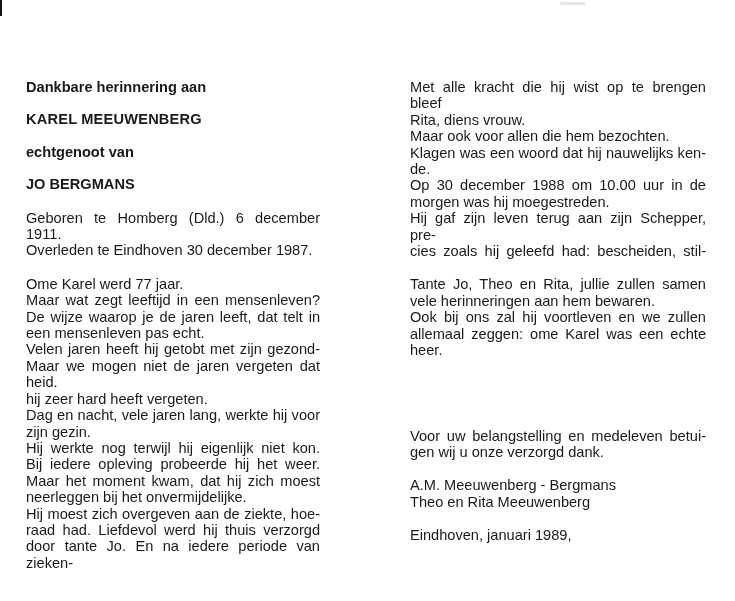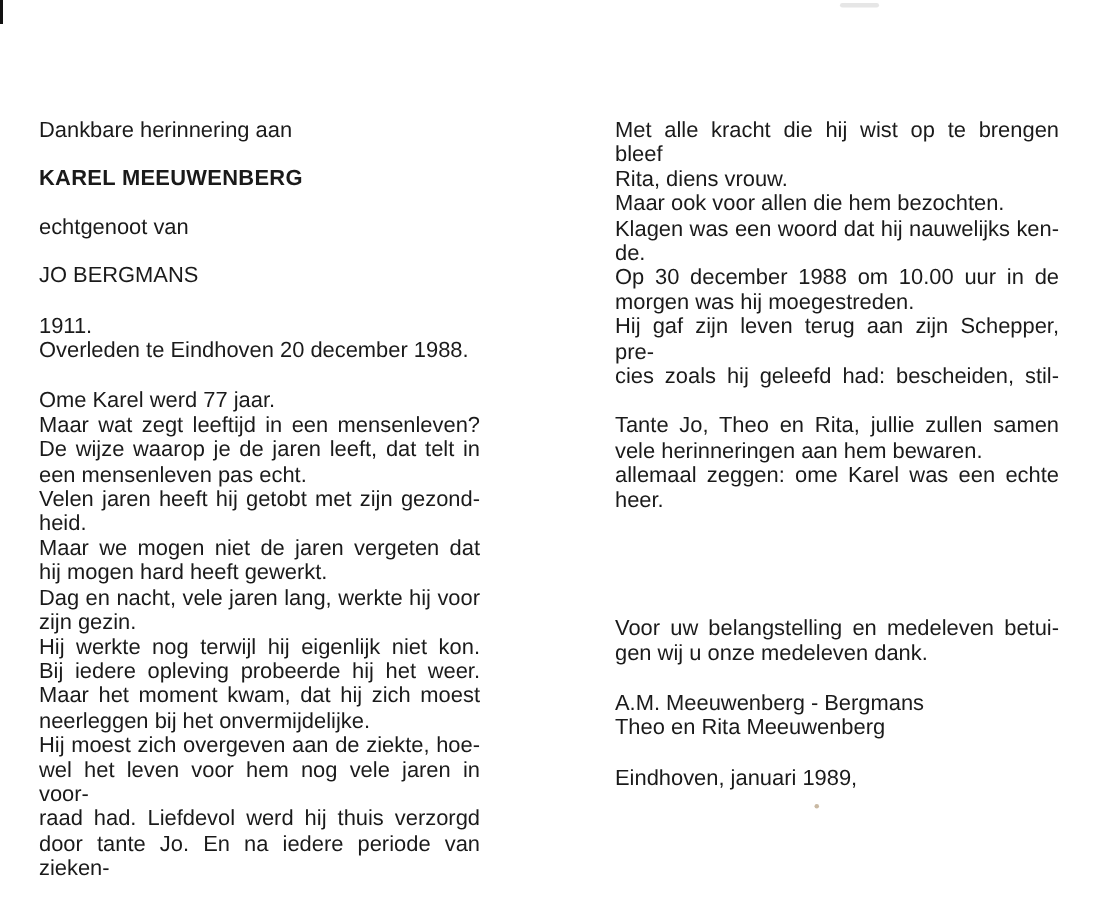--- a/index.html
+++ b/index.html
@@ -60,20 +60,21 @@
       display: block;
       white-space: nowrap;
     }
     .justified {
       text-align: justify;
       text-align-last: justify;
       white-space: normal;
     }
     .heading-small {
       display: block;
+      font-weight: bold;
     }
     .name-bold {
       font-weight: bold;
       letter-spacing: 0.2px;
       display: block;
     }
     .gap-s { height: 16px; }
     .gap-m { height: 17px; }
     .gap-l { height: 69px; }
   </style>
@@ -88,42 +89,42 @@
   <span class="heading-small">Dankbare herinnering aan</span>
   <div class="gap-s"></div>
   <span class="name-bold">KAREL MEEUWENBERG</span>
   <div class="gap-s"></div>
   <span class="heading-small">echtgenoot van</span>
   <div class="gap-s"></div>
   <span class="heading-small">JO BERGMANS</span>
   <div class="gap-m"></div>
 
   <div>
+    <span class="line justified">Geboren te Homberg (Dld.) 6 december</span>
     <span class="line">1911.</span>
-    <span class="line">Overleden te Eindhoven 20 december 1988.</span>
+    <span class="line">Overleden te Eindhoven 30 december 1987.</span>
   </div>
   <div class="gap-m"></div>
 
   <div>
     <span class="line">Ome Karel werd 77 jaar.</span>
     <span class="line justified">Maar wat zegt leeftijd in een mensenleven?</span>
     <span class="line justified">De wijze waarop je de jaren leeft, dat telt in</span>
     <span class="line">een mensenleven pas echt.</span>
     <span class="line justified">Velen jaren heeft hij getobt met zijn gezond-</span>
+    <span class="line justified">Maar we mogen niet de jaren vergeten dat</span>
     <span class="line">heid.</span>
-    <span class="line justified">Maar we mogen niet de jaren vergeten dat</span>
-    <span class="line">hij mogen hard heeft gewerkt.</span>
+    <span class="line">hij zeer hard heeft vergeten.</span>
     <span class="line justified">Dag en nacht, vele jaren lang, werkte hij voor</span>
     <span class="line">zijn gezin.</span>
     <span class="line justified">Hij werkte nog terwijl hij eigenlijk niet kon.</span>
     <span class="line justified">Bij iedere opleving probeerde hij het weer.</span>
     <span class="line justified">Maar het moment kwam, dat hij zich moest</span>
     <span class="line">neerleggen bij het onvermijdelijke.</span>
     <span class="line justified">Hij moest zich overgeven aan de ziekte, hoe-</span>
-    <span class="line justified">wel het leven voor hem nog vele jaren in voor-</span>
     <span class="line justified">raad had. Liefdevol werd hij thuis verzorgd</span>
     <span class="line justified">door tante Jo. En na iedere periode van zieken-</span>
 
   </div>
 </div>
 
 <div class="column col-right">
   <div>
     <span class="line justified">Met alle kracht die hij wist op te brengen bleef</span>
     <span class="line">Rita, diens vrouw.</span>
@@ -133,28 +134,29 @@
     <span class="line justified">Op 30 december 1988 om 10.00 uur in de</span>
     <span class="line">morgen was hij moegestreden.</span>
     <span class="line justified">Hij gaf zijn leven terug aan zijn Schepper, pre-</span>
     <span class="line justified">cies zoals hij geleefd had: bescheiden, stil-</span>
   </div>
   <div class="gap-m"></div>
 
   <div>
     <span class="line justified">Tante Jo, Theo en Rita, jullie zullen samen</span>
     <span class="line">vele herinneringen aan hem bewaren.</span>
+    <span class="line justified">Ook bij ons zal hij voortleven en we zullen</span>
     <span class="line justified">allemaal zeggen: ome Karel was een echte</span>
     <span class="line">heer.</span>
   </div>
   <div class="gap-l"></div>
 
   <div>
     <span class="line justified">Voor uw belangstelling en medeleven betui-</span>
-    <span class="line">gen wij u onze medeleven dank.</span>
+    <span class="line">gen wij u onze verzorgd dank.</span>
   </div>
   <div class="gap-m"></div>
 
   <div>
     <span class="line">A.M. Meeuwenberg - Bergmans</span>
     <span class="line">Theo en Rita Meeuwenberg</span>
   </div>
   <div class="gap-m"></div>
 
   <div>

